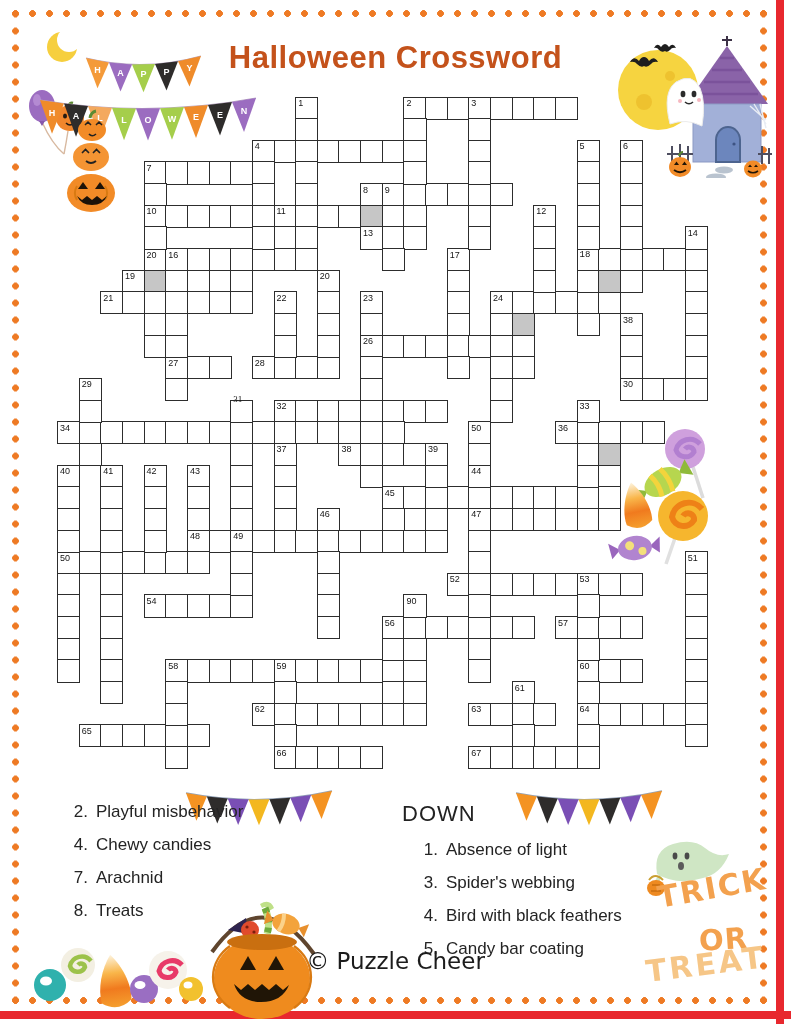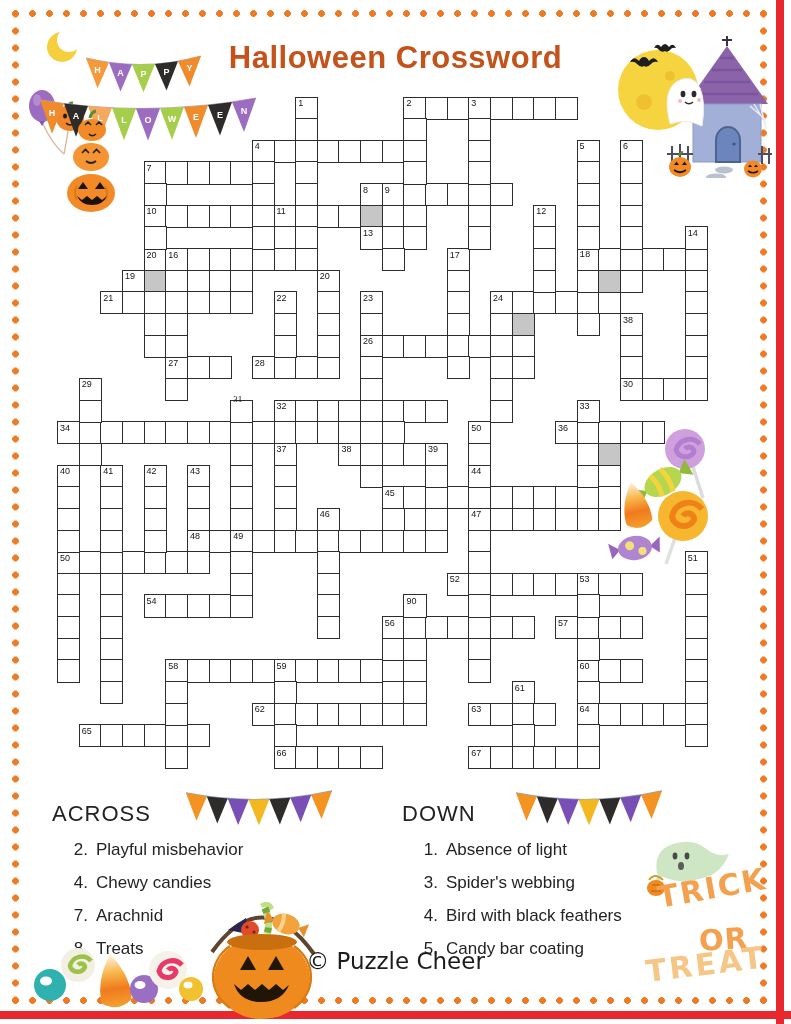--- a/index.html
+++ b/index.html
@@ -709,21 +709,20 @@
       <polygon points="2,7 22.857142857142858,10.387755102040817 12.428571428571429,34.69387755102041" fill="#f49322"></polygon>
       <polygon points="22.857142857142858,10.387755102040817 43.714285714285715,12.551020408163264 33.285714285714285,37.46938775510204" fill="#2e2c2b"></polygon>
       <polygon points="43.714285714285715,12.551020408163264 64.57142857142857,13.489795918367346 54.14285714285714,39.0204081632653" fill="#7a4fb5"></polygon>
       <polygon points="64.57142857142857,13.489795918367346 85.42857142857143,13.204081632653061 75,39.3469387755102" fill="#f3b71f"></polygon>
       <polygon points="85.42857142857143,13.204081632653061 106.28571428571429,11.693877551020407 95.85714285714286,38.44897959183673" fill="#2e2c2b"></polygon>
       <polygon points="106.28571428571429,11.693877551020407 127.14285714285715,8.95918367346939 116.71428571428572,36.326530612244895" fill="#7a4fb5"></polygon>
       <polygon points="127.14285714285714,8.95918367346939 148,5 137.57142857142856,32.9795918367347" fill="#f49322"></polygon>
     </svg>
 
   <div class="clues clues-across">
-    <h2 class="clue-head">ACROSS</h2>
     <div id="across-list">
         <div class="clue-item">
           <span class="clue-num">2.</span>
           <span>Playful misbehavior</span>
         </div>
         <div class="clue-item">
           <span class="clue-num">4.</span>
           <span>Chewy candies</span>
         </div>
         <div class="clue-item">

